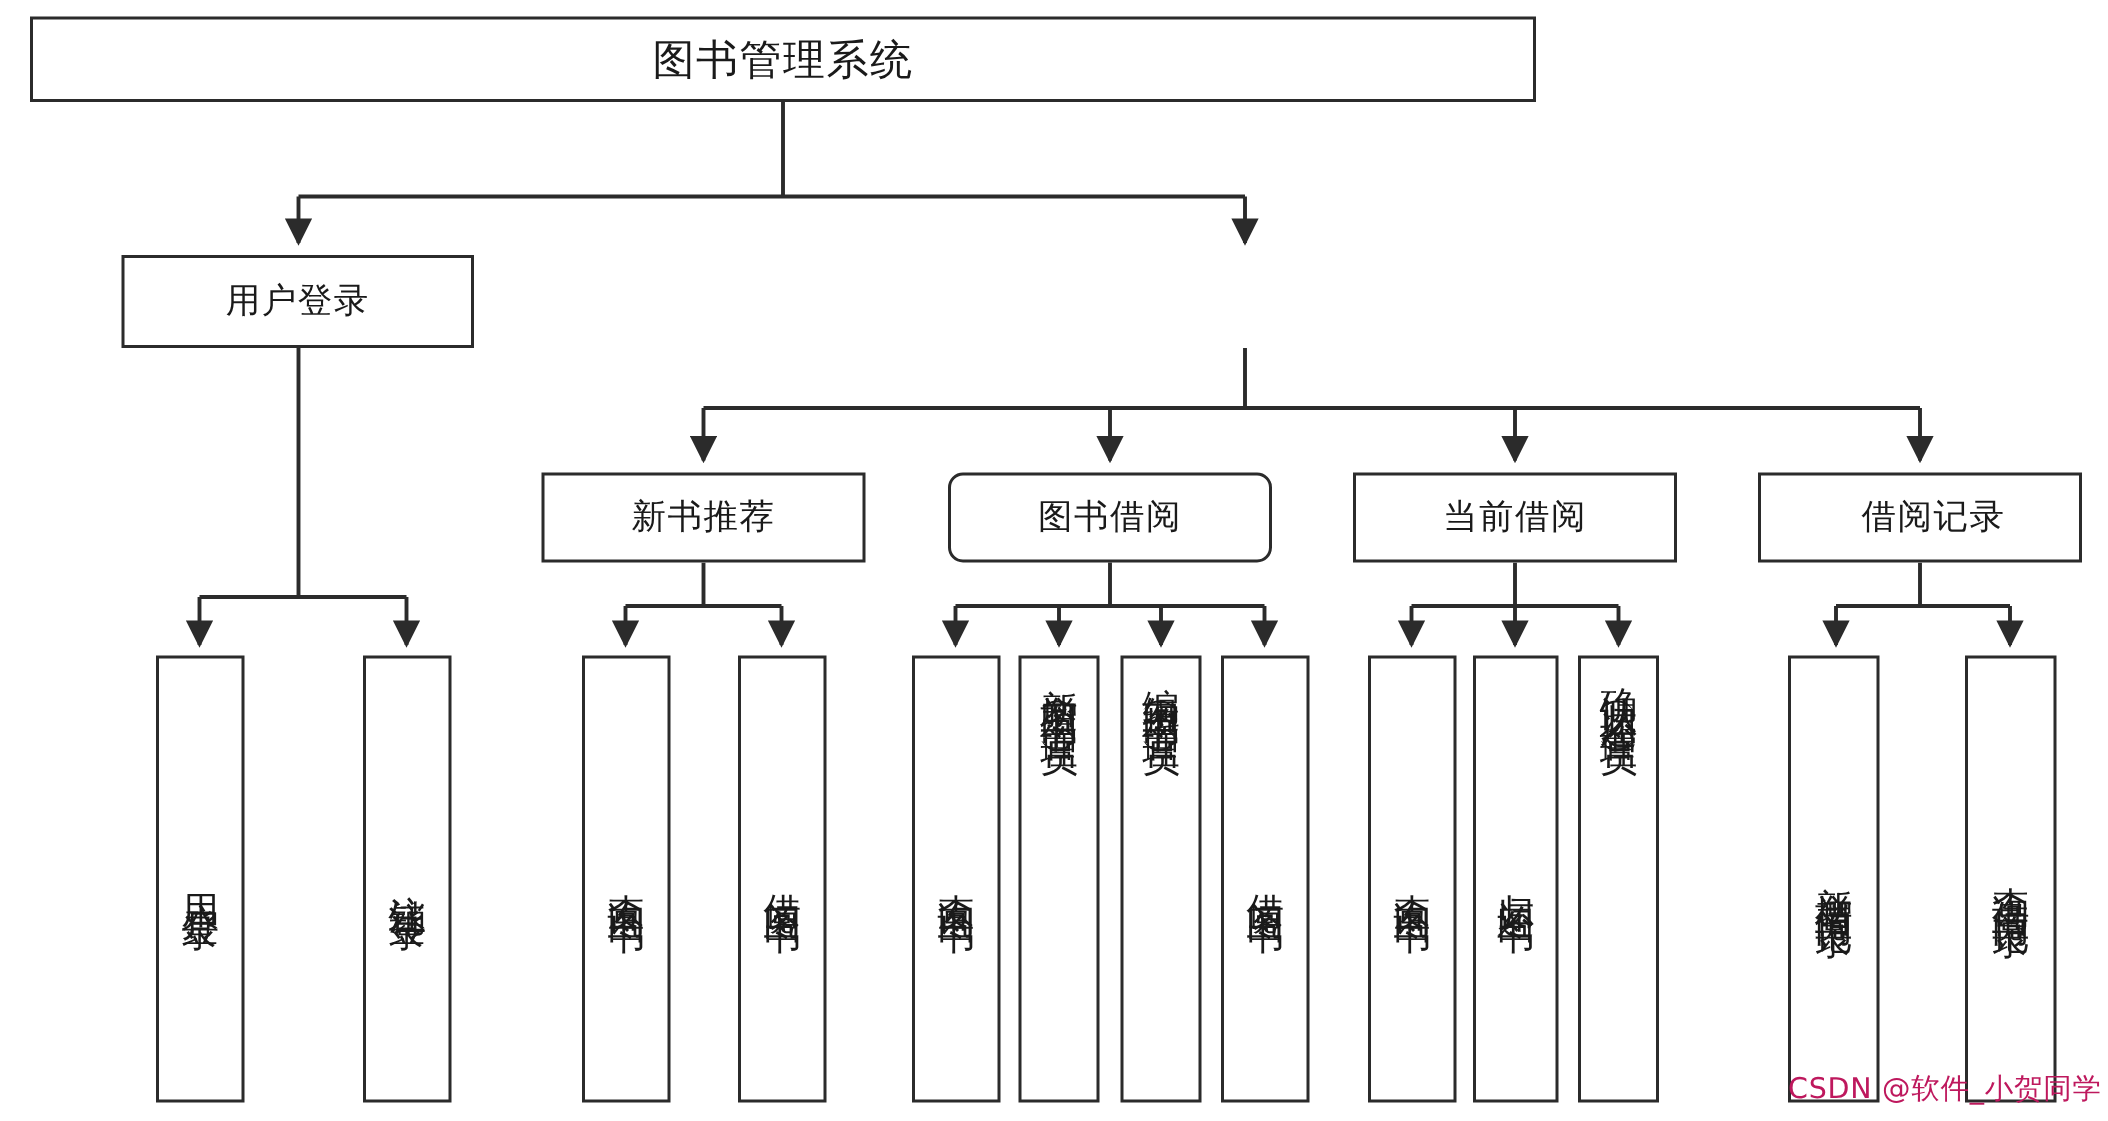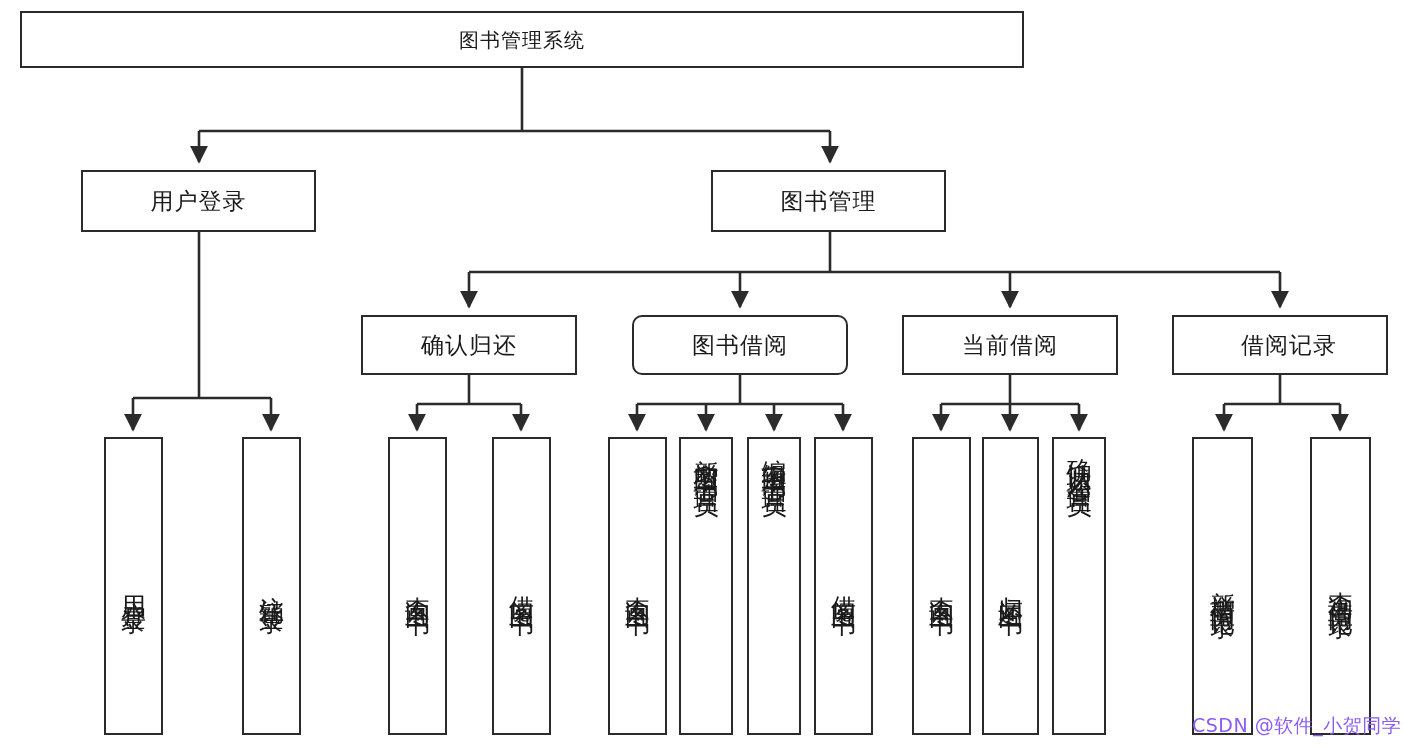--- a/index.html
+++ b/index.html
@@ -34,42 +34,42 @@
   .node .label{
     display:block;
     line-height:1.0;
     white-space:pre;
   }
   
   .node.h .label{
     font-size:23px;
     letter-spacing:1px;
   }
-  .node.root .label{ font-size:20px; }
+  .node.root .label{ font-size:28px; }
   
   .node.v{
     align-items:flex-start;
     justify-content:center;
     padding-top:0;
   }
   .node.v .label{
     writing-mode:vertical-rl;
     text-orientation:upright;
     font-size:25px;
     letter-spacing:5px;
     line-height:1.0;
     white-space:nowrap;
   }
   
   .node.v.center{ align-items:center; }
   .node.v.top{ align-items:flex-start; }
   .watermark{
     position:absolute;
     font-size:19px;
-    color:#8b5cf6;
+    color:#be185d;
     white-space:nowrap;
     letter-spacing:0.5px;
   }
 </style>
 </head>
 <body>
 
 <div id="canvas">
 
   <svg id="edges" viewBox="0 0 1405 747" xmlns="http://www.w3.org/2000/svg">
@@ -123,26 +123,23 @@
   </svg>
 
   <div class="node h root" style="left:20px;top:11px;width:1004px;height:57px;">
     <span class="label">图书管理系统</span>
   </div>
 
   <div class="node h" style="left:81px;top:170px;width:235px;height:62px;">
     <span class="label">用户登录</span>
   </div>
 
-  <div class="node h" style="left:711px;top:170px;width:235px;height:62px;">
-    <span class="label">图书管理</span>
-  </div>
 
   <div class="node h" style="left:361px;top:315px;width:216px;height:60px;">
-    <span class="label">确认归还</span>
+    <span class="label">新书推荐</span>
   </div>
 
   <div class="node h" style="left:632px;top:315px;width:216px;height:60px;border-radius:10px;">
     <span class="label">图书借阅</span>
   </div>
 
   <div class="node h" style="left:902px;top:315px;width:216px;height:60px;">
     <span class="label">当前借阅</span>
   </div>
 

